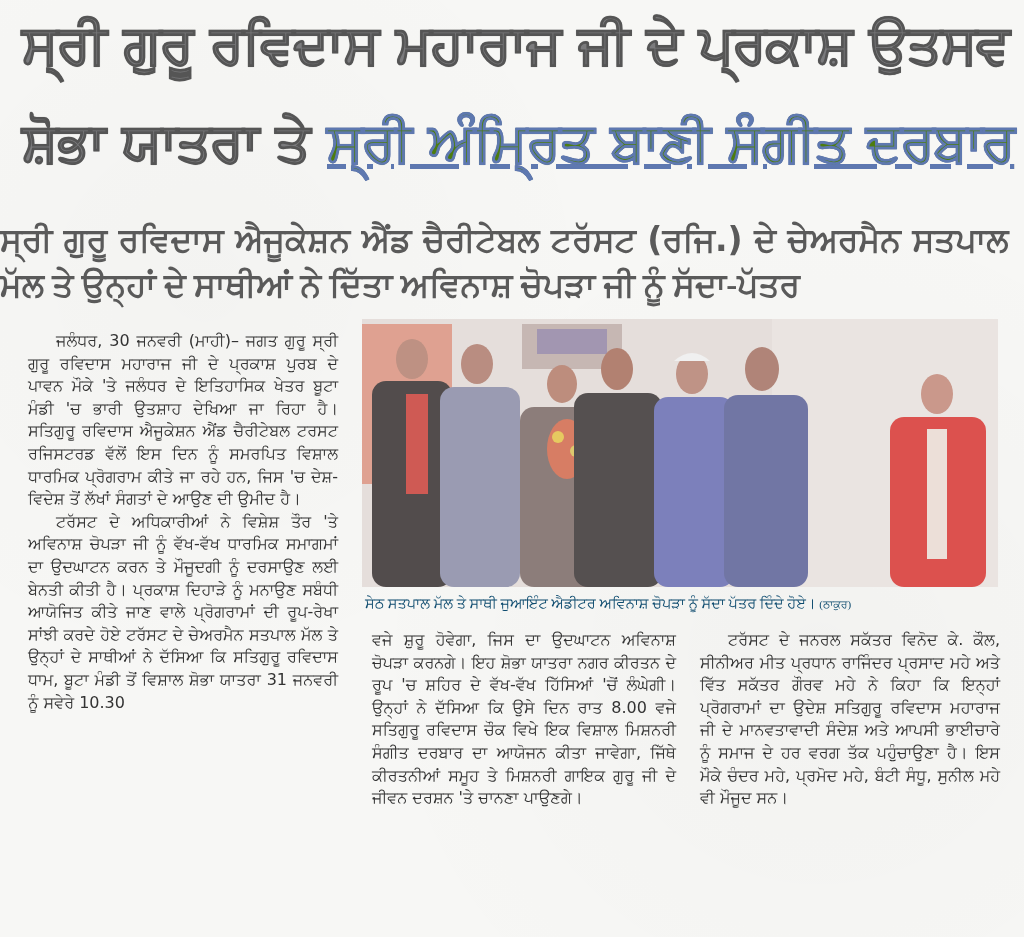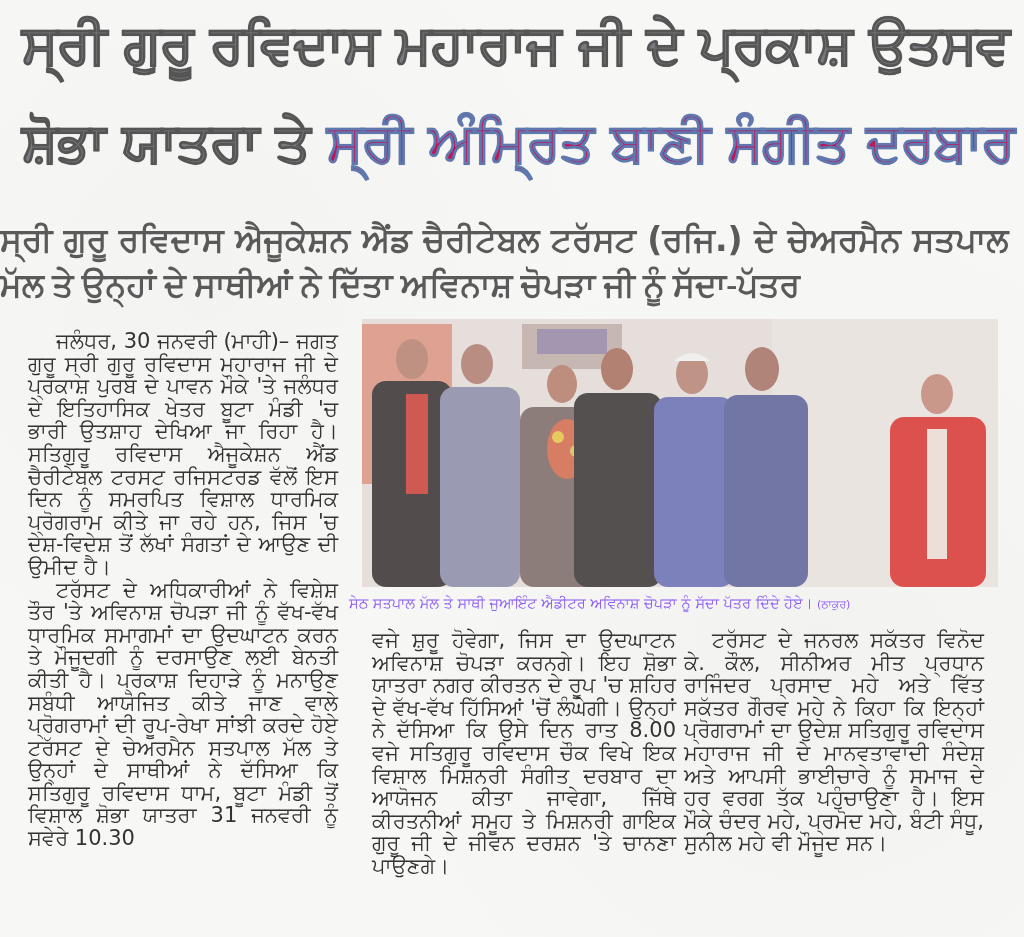--- a/index.html
+++ b/index.html
@@ -24,50 +24,50 @@
     font-size: 54px;
     line-height: 66px;
     color: #7b7b7d;
     letter-spacing: -1px;
     white-space: nowrap;
     text-shadow: 0 0 1px #555;
     -webkit-text-stroke: 1px #555;
   }
   .headline.l1 { top: 12px; }
   .headline.l2 { top: 110px; }
-  .headline .blue { color: #be185d; -webkit-text-stroke: 1px #5e78b0; }
+  .headline .blue { color: #4d7c0f; text-decoration: underline; -webkit-text-stroke: 1px #5e78b0; }
   .subhead {
     position: absolute; left: 0; width: 1024px; text-align: left;
     font-weight: bold; font-size: 33px; line-height: 40px;
     color: #5a5a5a;
     white-space: nowrap;
   }
   .subhead.s1 { top: 220px; }
   .subhead.s2 { top: 265px; font-family: Liberation Serif, serif; }
   .col {
     position: absolute;
-    font-size: 21px;
+    font-size: 16px;
     line-height: 22.6px;
     color: #333;
     text-align: justify;
   }
   .col p { margin: 0; }
   .col .indent { text-indent: 28px; }
   .col1 { left: 28px; top: 330px; width: 310px; }
   .col2 { left: 372px; top: 629px; width: 304px; }
-  .col3 { left: 684px; top: 629px; width: 300px; }
+  .col3 { left: 700px; top: 629px; width: 300px; }
   .dateline { display: inline; }
   .photo {
     position: absolute; left: 362px; top: 319px; width: 636px; height: 268px;
     overflow: hidden;
     background: linear-gradient(180deg, #e7e0dd 0%, #ddd3cf 60%, #cfc3bd 100%);
   }
   .caption {
-    position: absolute; left: 349px; top: 593px; width: 640px;
-    font-size: 14.5px; line-height: 20px; color: #8b5cf6; white-space: nowrap;
+    position: absolute; left: 365px; top: 593px; width: 640px;
+    font-size: 14.5px; line-height: 20px; color: #0c4a6e; white-space: nowrap; font-family: Liberation Serif, serif;
   }
   .caption .credit { font-size: 11px; }
 </style>
 </head>
 <body>
 
 <div class="paper"></div>
 
 <div class="headline l1">ਸ੍ਰੀ ਗੁਰੂ ਰਵਿਦਾਸ ਮਹਾਰਾਜ ਜੀ ਦੇ ਪ੍ਰਕਾਸ਼ ਉਤਸਵ ਦੀ ਧੂਮ, ਵਿਸ਼ਾਲ</div>
 <div class="headline l2"><span>ਸ਼ੋਭਾ ਯਾਤਰਾ ਤੇ </span><span class="blue">ਸ੍ਰੀ ਅੰਮ੍ਰਿਤ ਬਾਣੀ ਸੰਗੀਤ ਦਰਬਾਰ</span><span> ਦਾ ਹੋਵੇਗਾ ਆਯੋਜਨ</span></div>

